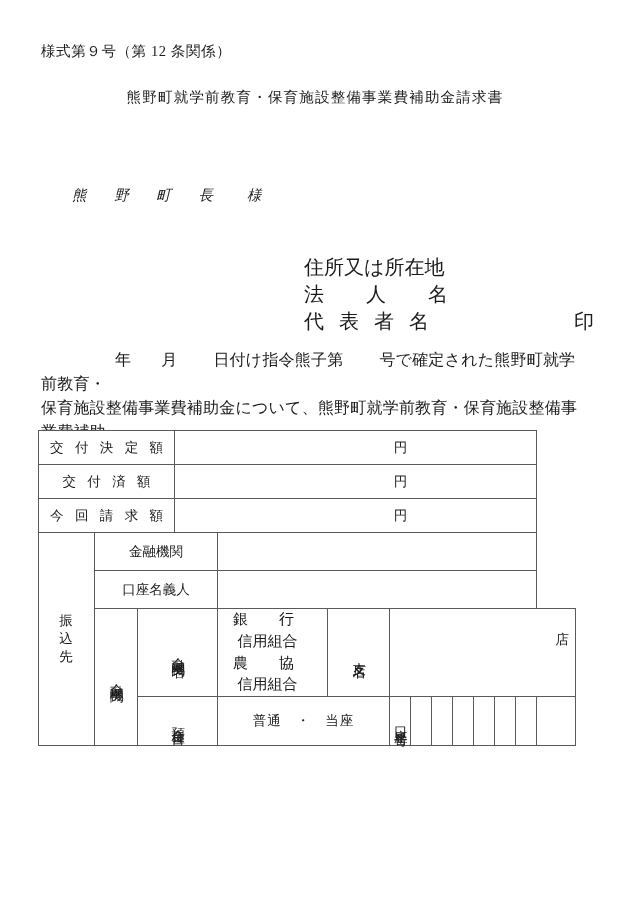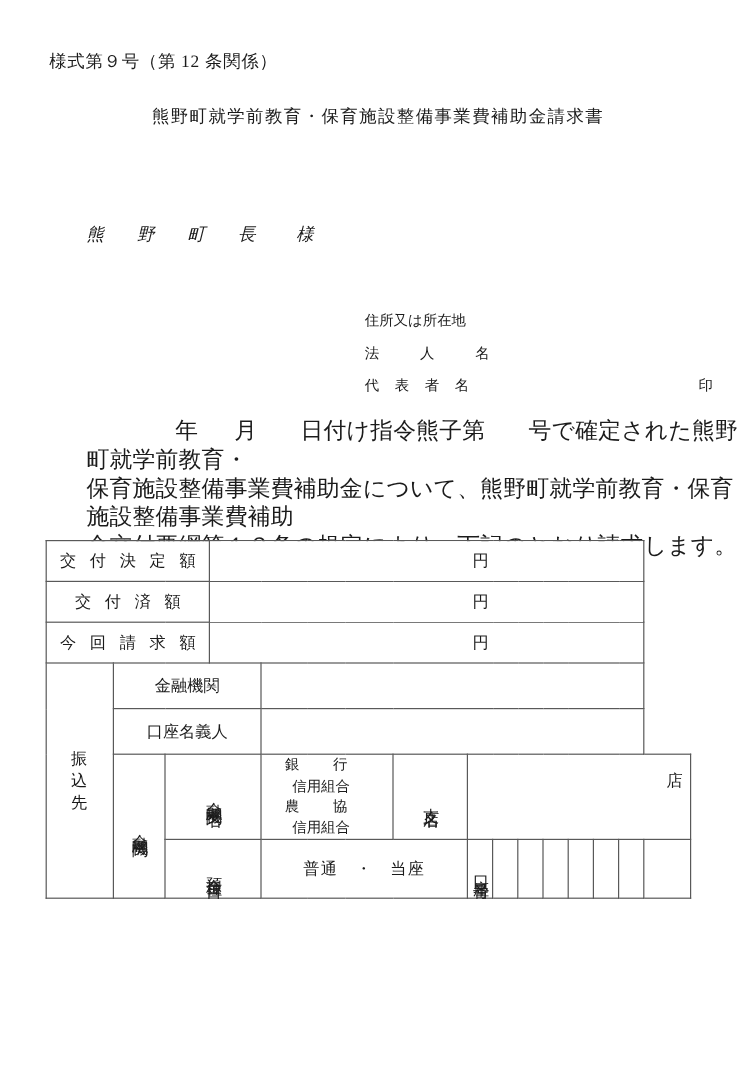--- a/index.html
+++ b/index.html
@@ -69,21 +69,21 @@
   }
   .addressee .name { letter-spacing: 12px; }
   .addressee .hon { margin-left: 22px; }
 
   
   .applicant {
     position: absolute;
     left: 304px;
     top: 254px;
     width: 290px;
-    font-size: 12px;
+    font-size: 20px;
   }
   .applicant .row {
     position: relative;
     height: 27px;
     line-height: 27px;
     white-space: nowrap;
   }
   .applicant .lbl-addr { letter-spacing: 0px; }
   .applicant .lbl-corp { letter-spacing: 11px; text-align: right; }
   .applicant .lbl-rep  { letter-spacing: 5px; }
@@ -92,42 +92,40 @@
     right: 0;
     top: 0;
   }
 
   
   .body-text {
     position: absolute;
     left: 41px;
     top: 348px;
     width: 548px;
-    font-size: 19px;
+    font-size: 16px;
     line-height: 24px;
     letter-spacing: 0.2px;
-    margin-left: 31px;
   }
   .body-text .indent { display: inline-block; width: 74px; }
   .body-text .gap-s { display: inline-block; width: 30px; }
   .body-text .gap-m { display: inline-block; width: 36px; }
 
   
   .tbl-wrap {
     position: absolute;
     left: 38px;
     top: 430px;
     width: 538px;
   }
   table.form {
     border-collapse: collapse;
     width: 538px;
     table-layout: fixed;
     font-size: 13.5px;
-    margin-top: 20px;
   }
   table.form td {
     border: 1px solid #595959;
     padding: 0;
     vertical-align: middle;
     text-align: center;
     background: #ffffff;
   }
   .amount-label {
     height: 33px;
@@ -155,21 +153,21 @@
     writing-mode: vertical-rl;
     text-orientation: upright;
     display: inline-block;
     line-height: 1.38;
     letter-spacing: 2px;
   }
   .bank-types {
     text-align: right;
     padding-right: 10px !important;
     line-height: 1.45;
-    font-size: 12px;
+    font-size: 15px;
   }
   .bank-types .bt {
     display: block;
     white-space: nowrap;
   }
   .bank-types .wide { letter-spacing: 8px; padding-right: 0; }
   .branch-field {
     position: relative;
     height: 100%;
   }

